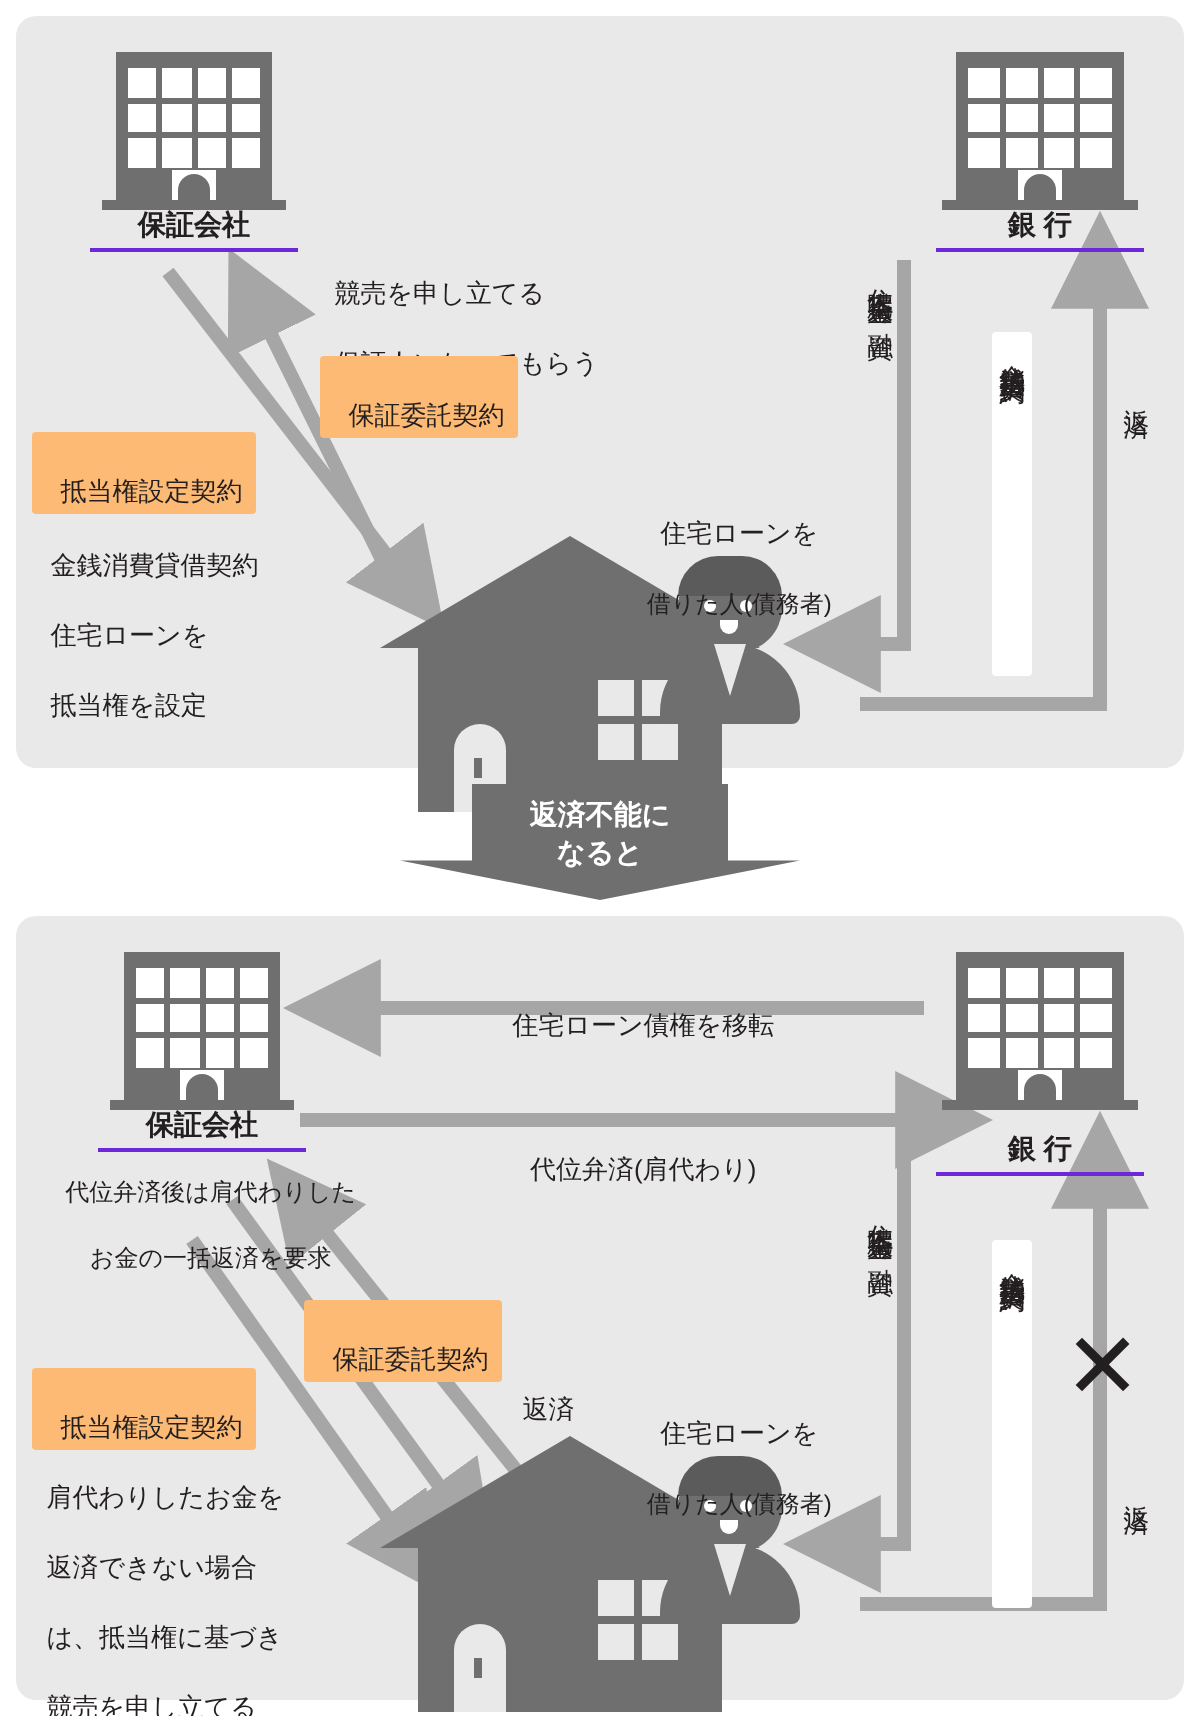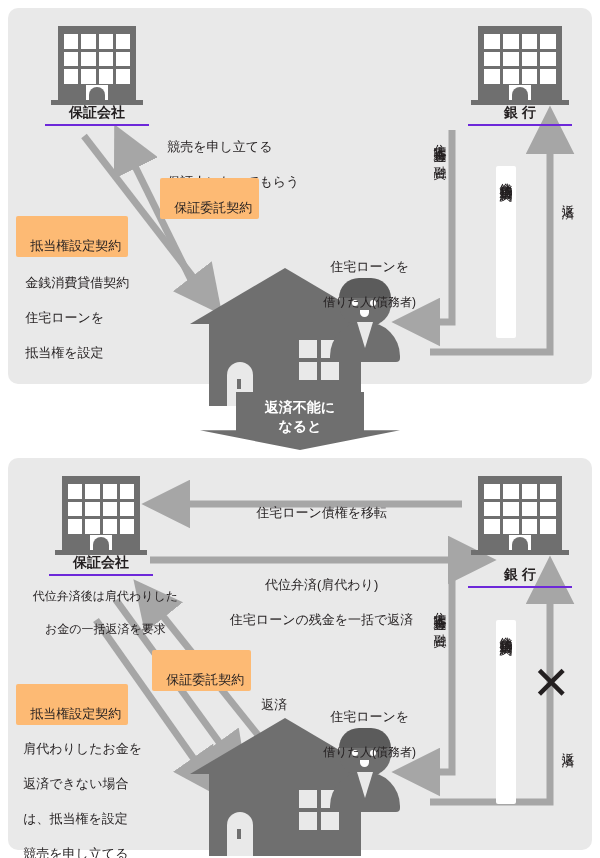--- a/index.html
+++ b/index.html
@@ -333,39 +333,38 @@
 <div class="lbl center" style="left:300px;top:690px;width:132px;">
   <span>住宅ローンを</span><br>
   <span style="font-size:12px;">借りた人(債務者)</span>
 </div>
 
 <div class="lbl center" style="left:228px;top:486px;width:180px;">
   <span>住宅ローン債権を移転</span>
 </div>
 <div class="lbl center" style="left:216px;top:558px;width:204px;">
   <span>代位弁済(肩代わり)</span><br>
-  <span>住宅ローンの残金を一括で返済</span>
 </div>
 <div class="lbl center" style="left:12px;top:572px;width:180px;font-size:12px;">
   <span>代位弁済後は肩代わりした</span><br>
   <span>お金の一括返済を要求</span>
 </div>
 <div class="lbl boxed" style="left:152px;top:650px;">
   <span>保証委託契約</span>
 </div>
 <div class="lbl" style="left:254px;top:678px;">
   <span>返済</span>
 </div>
 <div class="lbl boxed" style="left:16px;top:684px;">
   <span>抵当権設定契約</span>
 </div>
 <div class="lbl" style="left:16px;top:722px;">
   <span>肩代わりしたお金を</span><br>
   <span>返済できない場合</span><br>
-  <span>は、抵当権を設定</span><br>
+  <span>は、抵当権に基づき</span><br>
   <span>競売を申し立てる</span>
 </div>
 <div class="vtext" style="left:432px;top:602px;height:154px;">
   <span>住宅購入資金を融資</span>
 </div>
 <div class="vtext boxed" style="left:496px;top:620px;height:172px;">
   <span>金銭消費貸借契約</span>
 </div>
 <div class="vtext" style="left:560px;top:742px;height:60px;">
   <span>返済</span>

